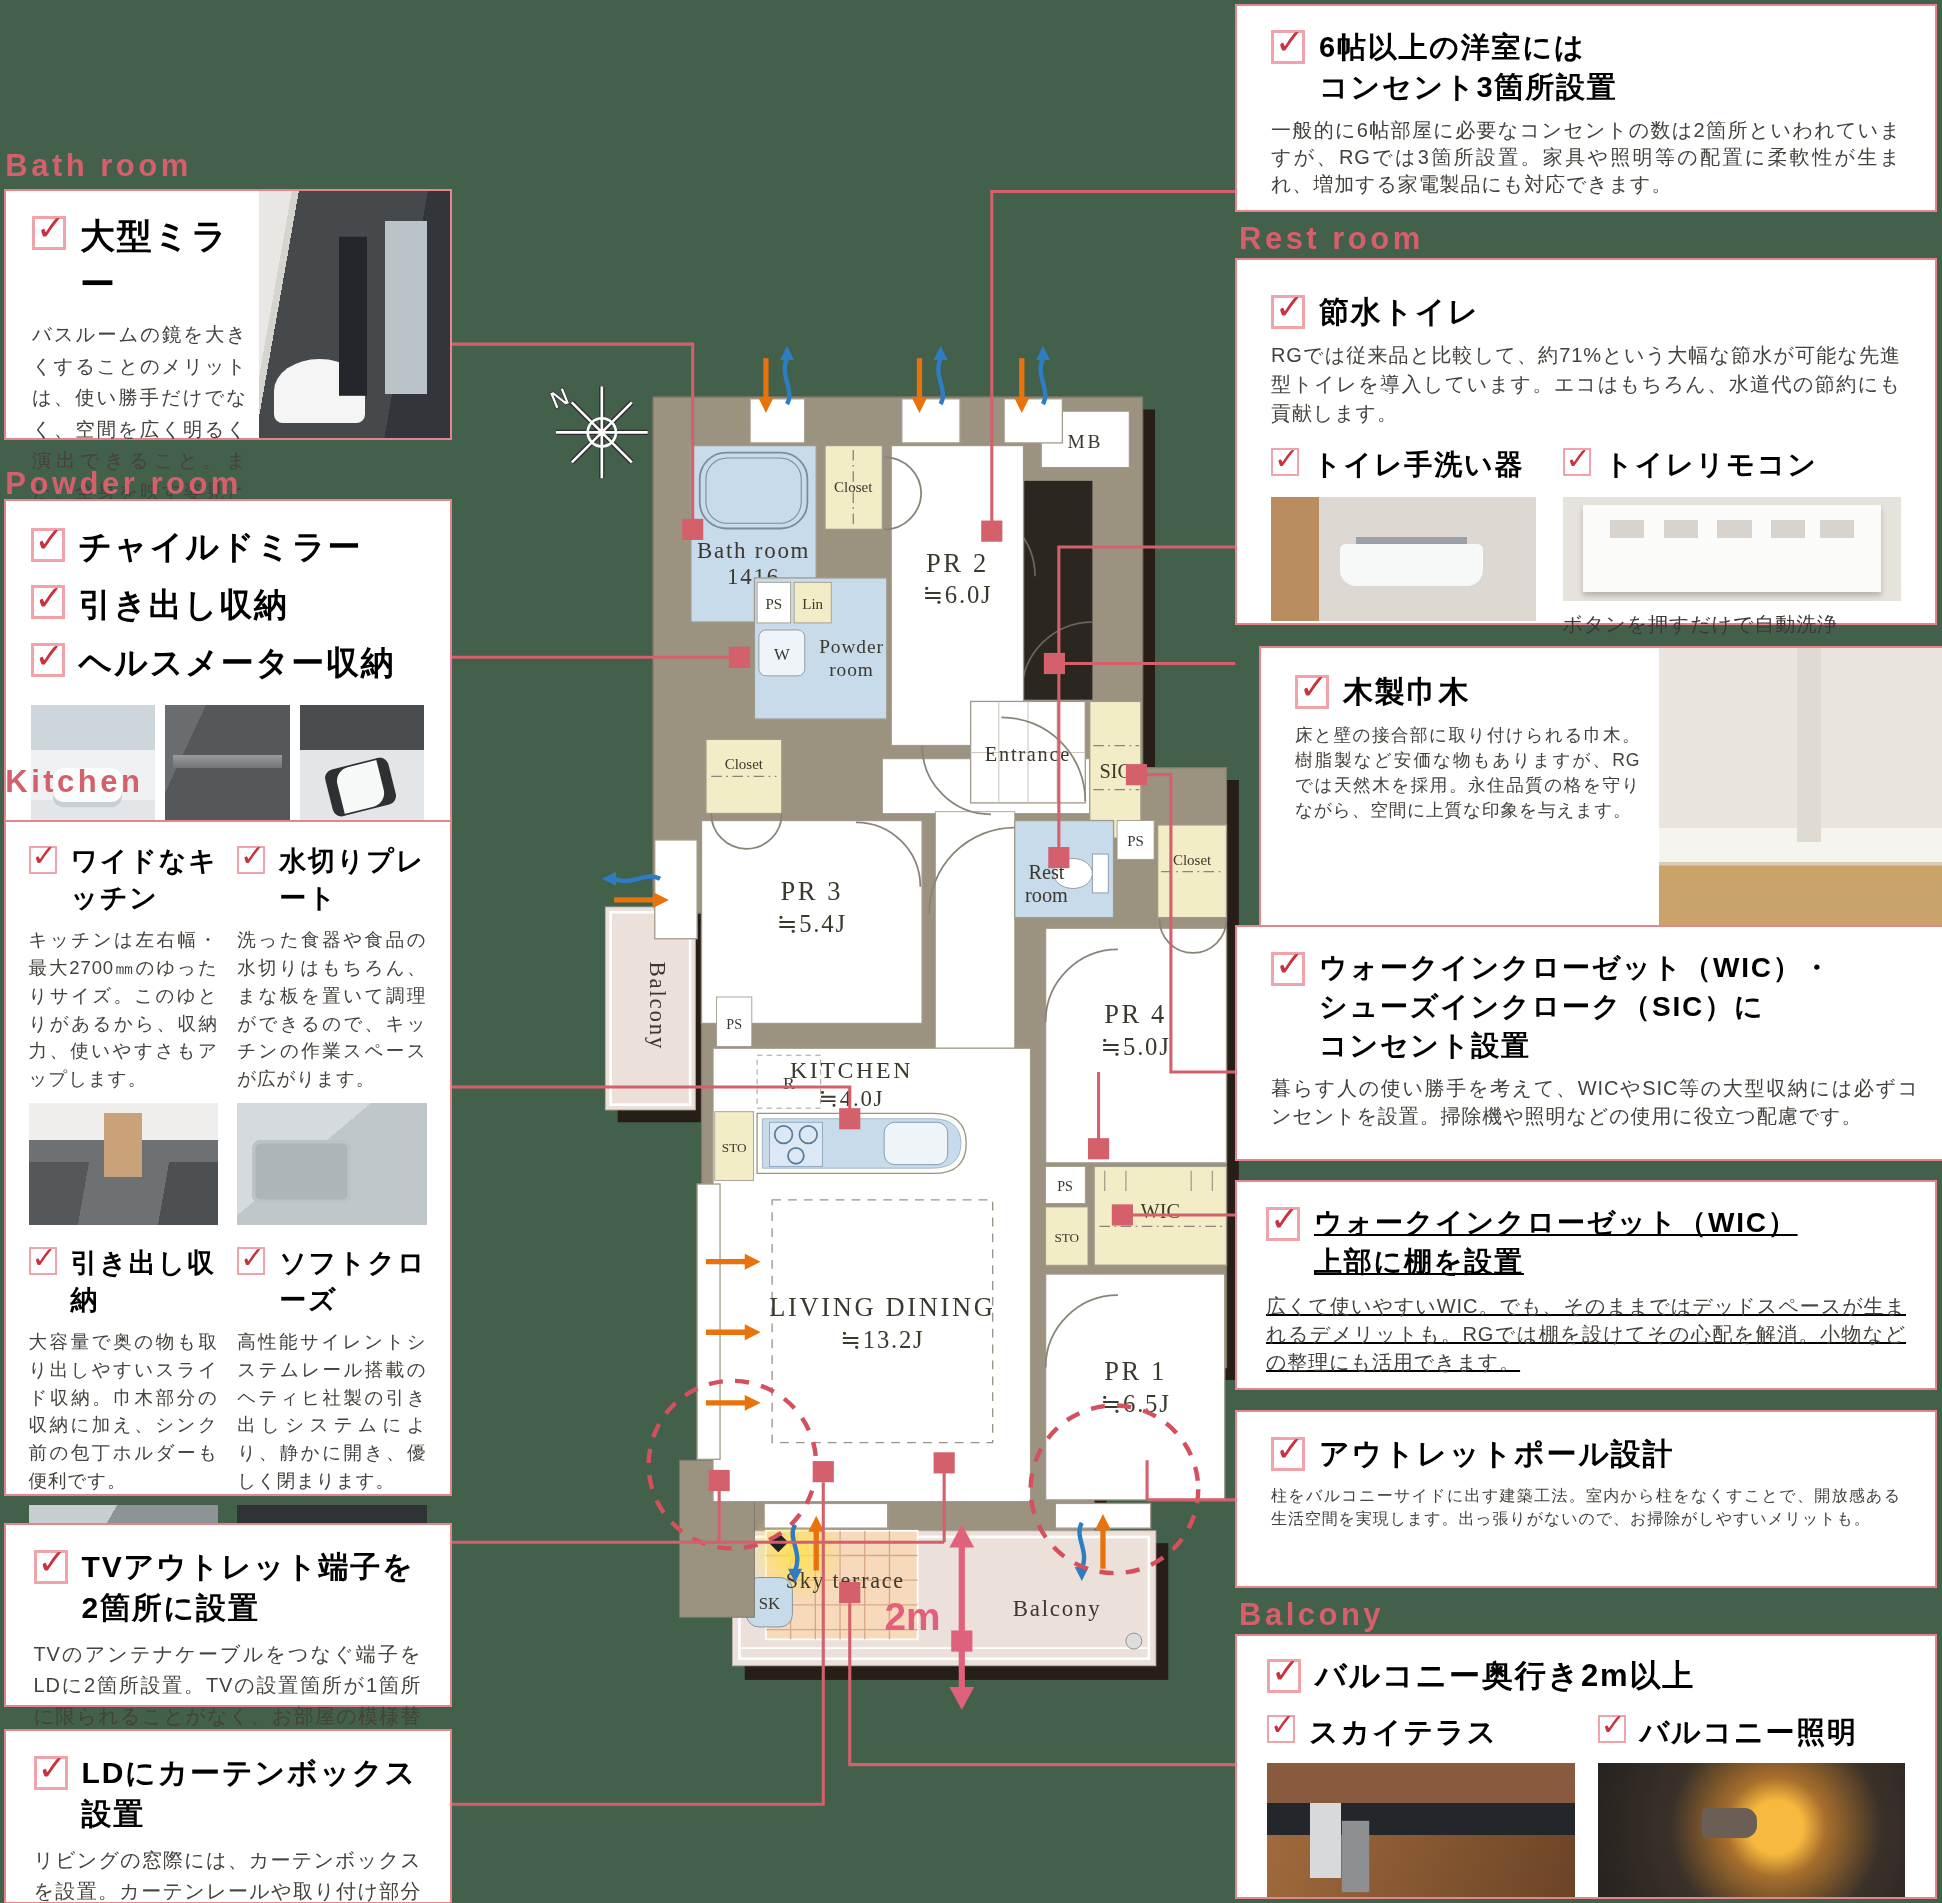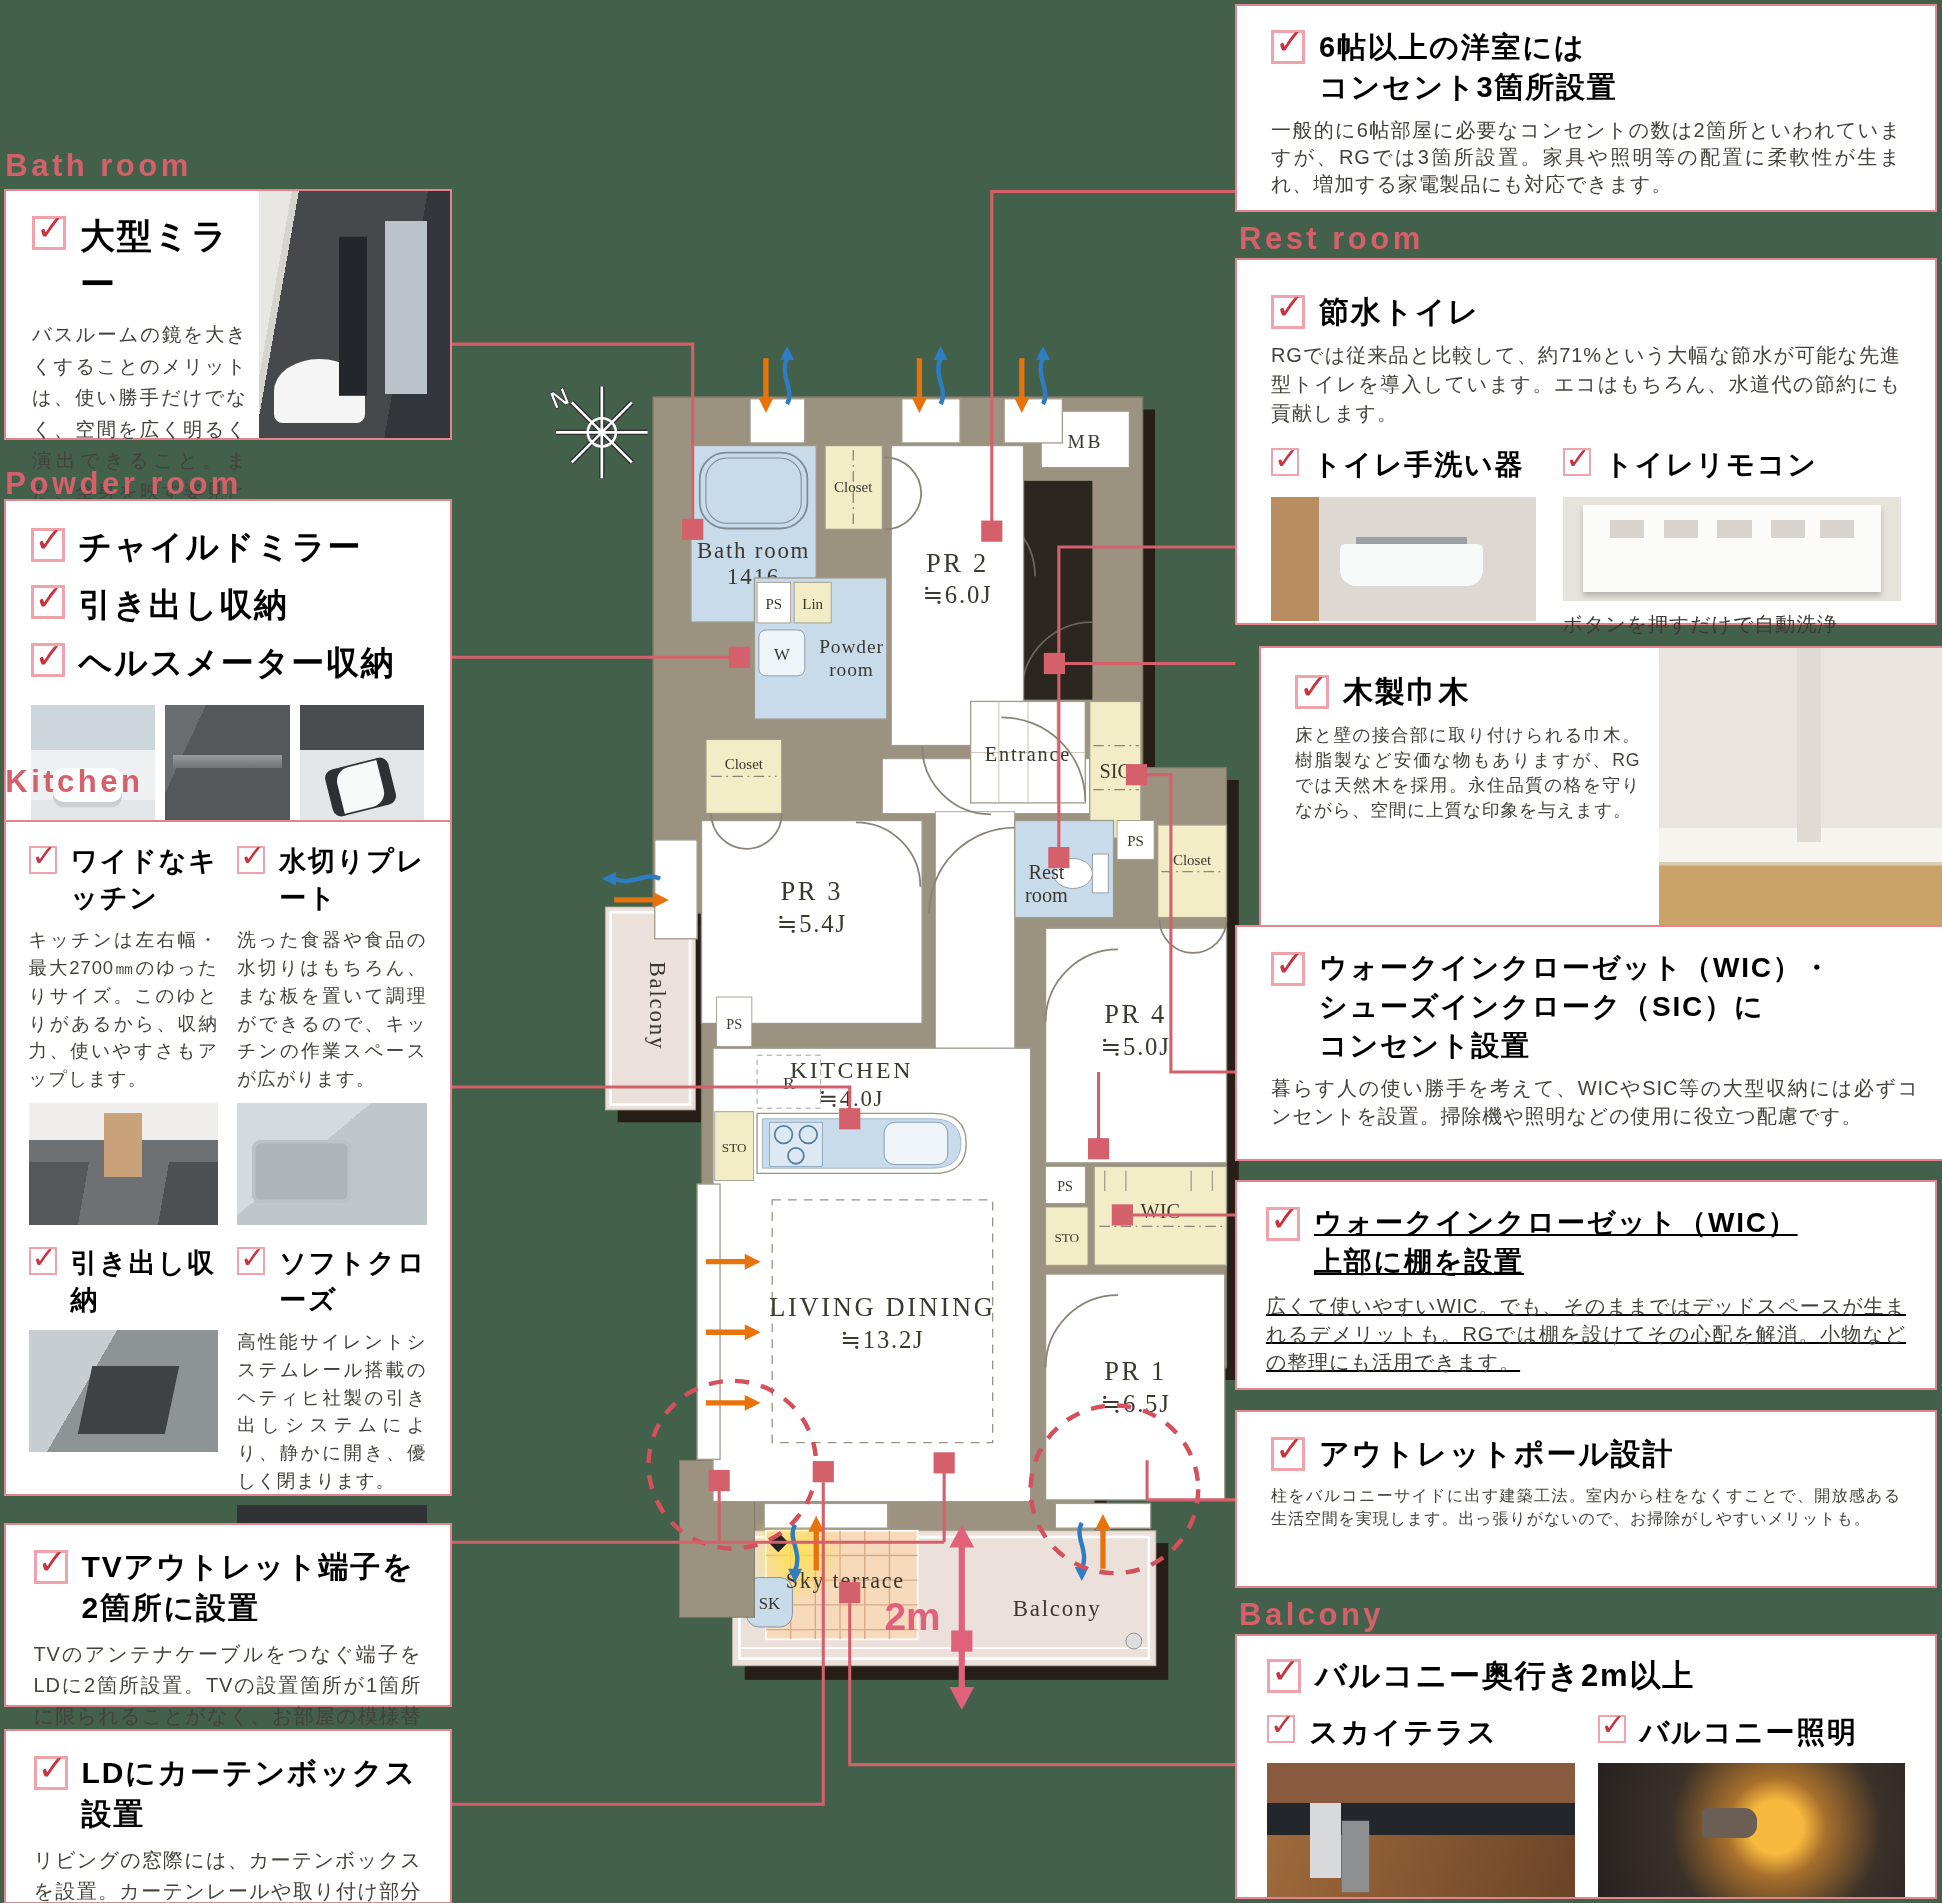--- a/index.html
+++ b/index.html
@@ -355,20 +355,21 @@
           <span class="title" style="font-size:27px;">水切りプレート</span>
           </div>
         <div class="body" style="font-size:18.5px;line-height:1.5;margin-top:8.8px;">洗った食器や食品の水切りはもちろん、まな板を置いて調理ができるので、キッチンの作業スペースが広がります。</div>
         <div class="ph ph-plate" style="width:100%;height:122px;margin-top:10.6px;"></div>
       </div>
       <div>
         <div class="t-row">
             <span class="check sm"></span>
           <span class="title" style="font-size:27px;">引き出し収納</span>
           </div>
+        <div class="body" style="font-size:18.5px;line-height:1.5;margin-top:8.8px;">大容量で奥の物も取り出しやすいスライド収納。巾木部分の収納に加え、シンク前の包丁ホルダーも便利です。</div>
         <div class="ph ph-slide" style="width:100%;height:122px;margin-top:10.6px;"></div>
       </div>
       <div>
         <div class="t-row">
             <span class="check sm"></span>
           <span class="title" style="font-size:27px;">ソフトクローズ</span>
           </div>
         <div class="body" style="font-size:18.5px;line-height:1.5;margin-top:8.8px;">高性能サイレントシステムレール搭載のヘティヒ社製の引き出しシステムにより、静かに開き、優しく閉まります。</div>
         <div class="ph ph-soft" style="width:100%;height:122px;margin-top:10.6px;"></div>
       </div>

